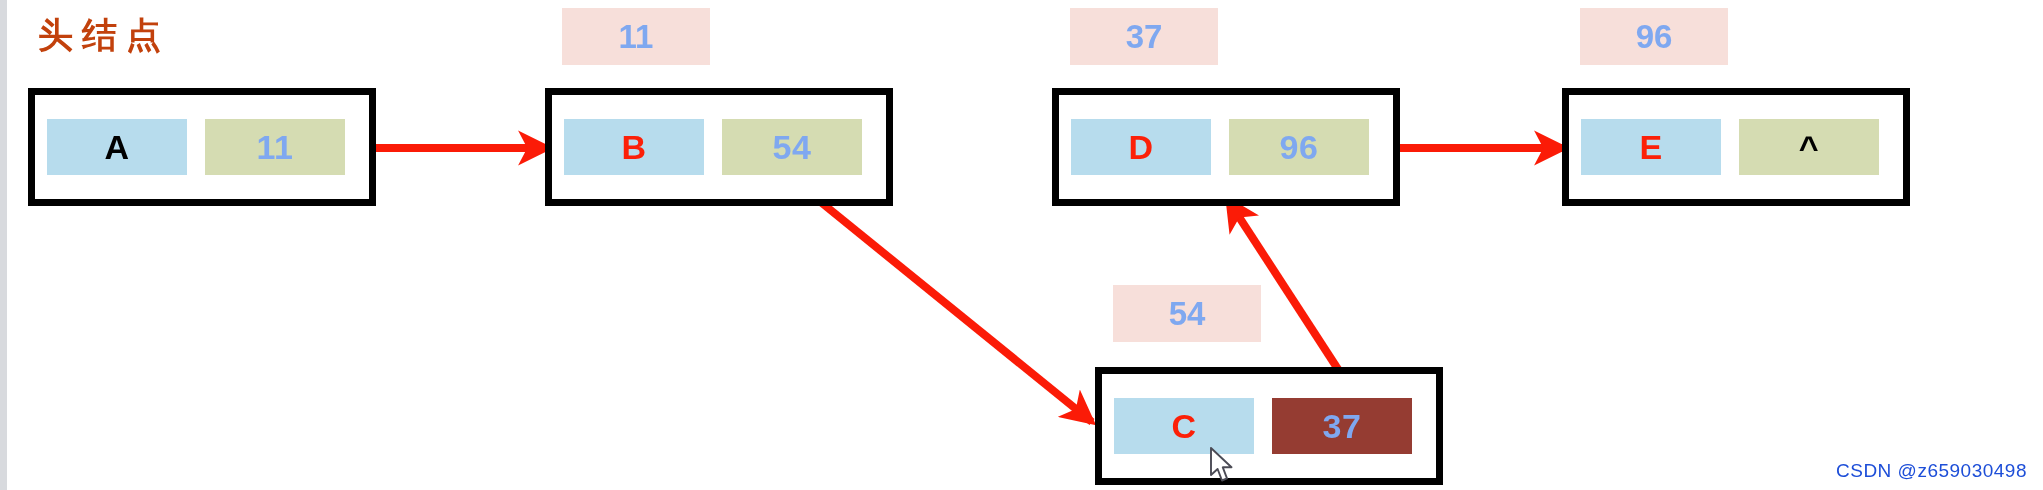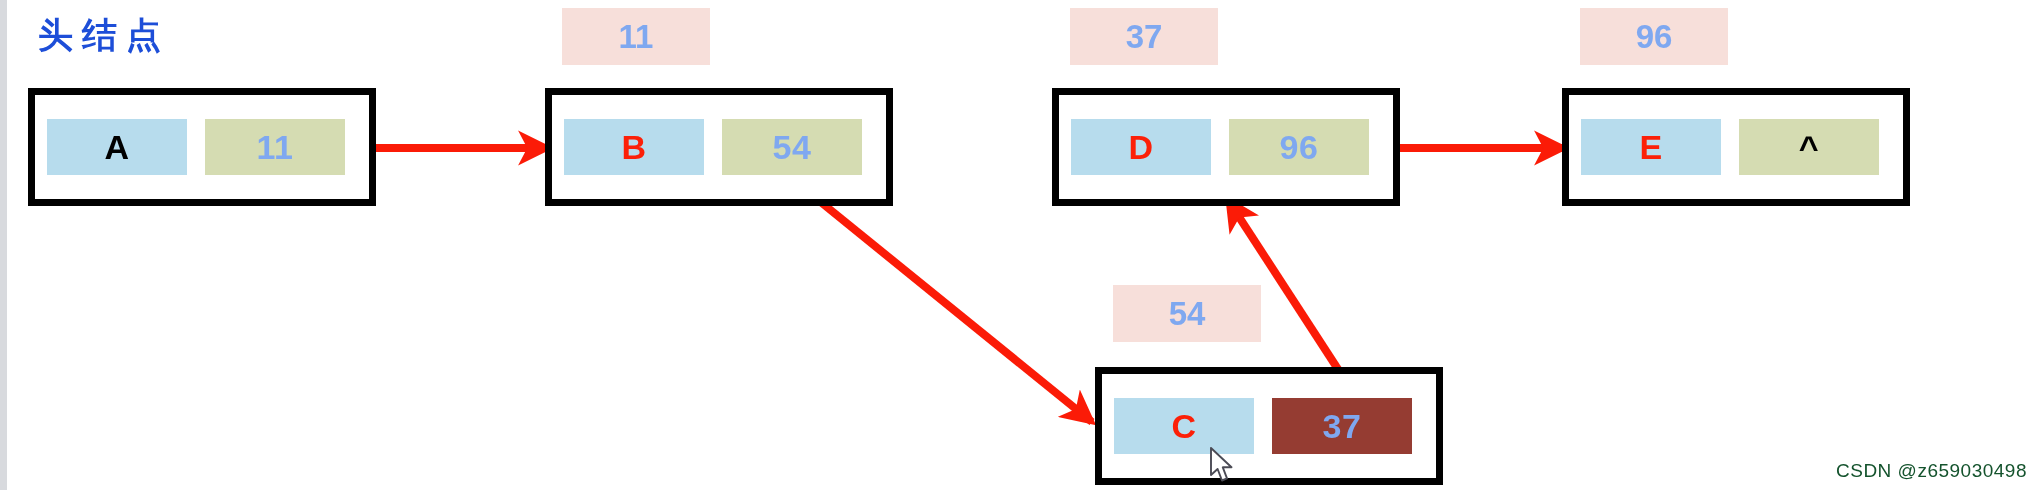--- a/index.html
+++ b/index.html
@@ -73,21 +73,21 @@
     align-items: center;
     justify-content: center;
     font-size: 33px;
     font-weight: bold;
     color: #7fa8f0;
   }
 
   
   .head-caption {
     position: absolute;
-    color: #1d4ed8;
+    color: #c2410c;
     font-size: 35px;
     font-weight: bold;
     letter-spacing: 9px;
     font-family: "DejaVu Sans", "Liberation Sans", sans-serif;
     white-space: nowrap;
   }
 
   
   #arrows {
     position: absolute;
@@ -96,21 +96,21 @@
     width: 2043px;
     height: 490px;
     pointer-events: none;
   }
 
   
   .watermark {
     position: absolute;
     right: 16px;
     bottom: 8px;
-    color: #14532d;
+    color: #1d4ed8;
     font-size: 19px;
     letter-spacing: 0.5px;
     white-space: nowrap;
   }
 
   
   .cursor {
     position: absolute;
     width: 26px;
     height: 38px;

